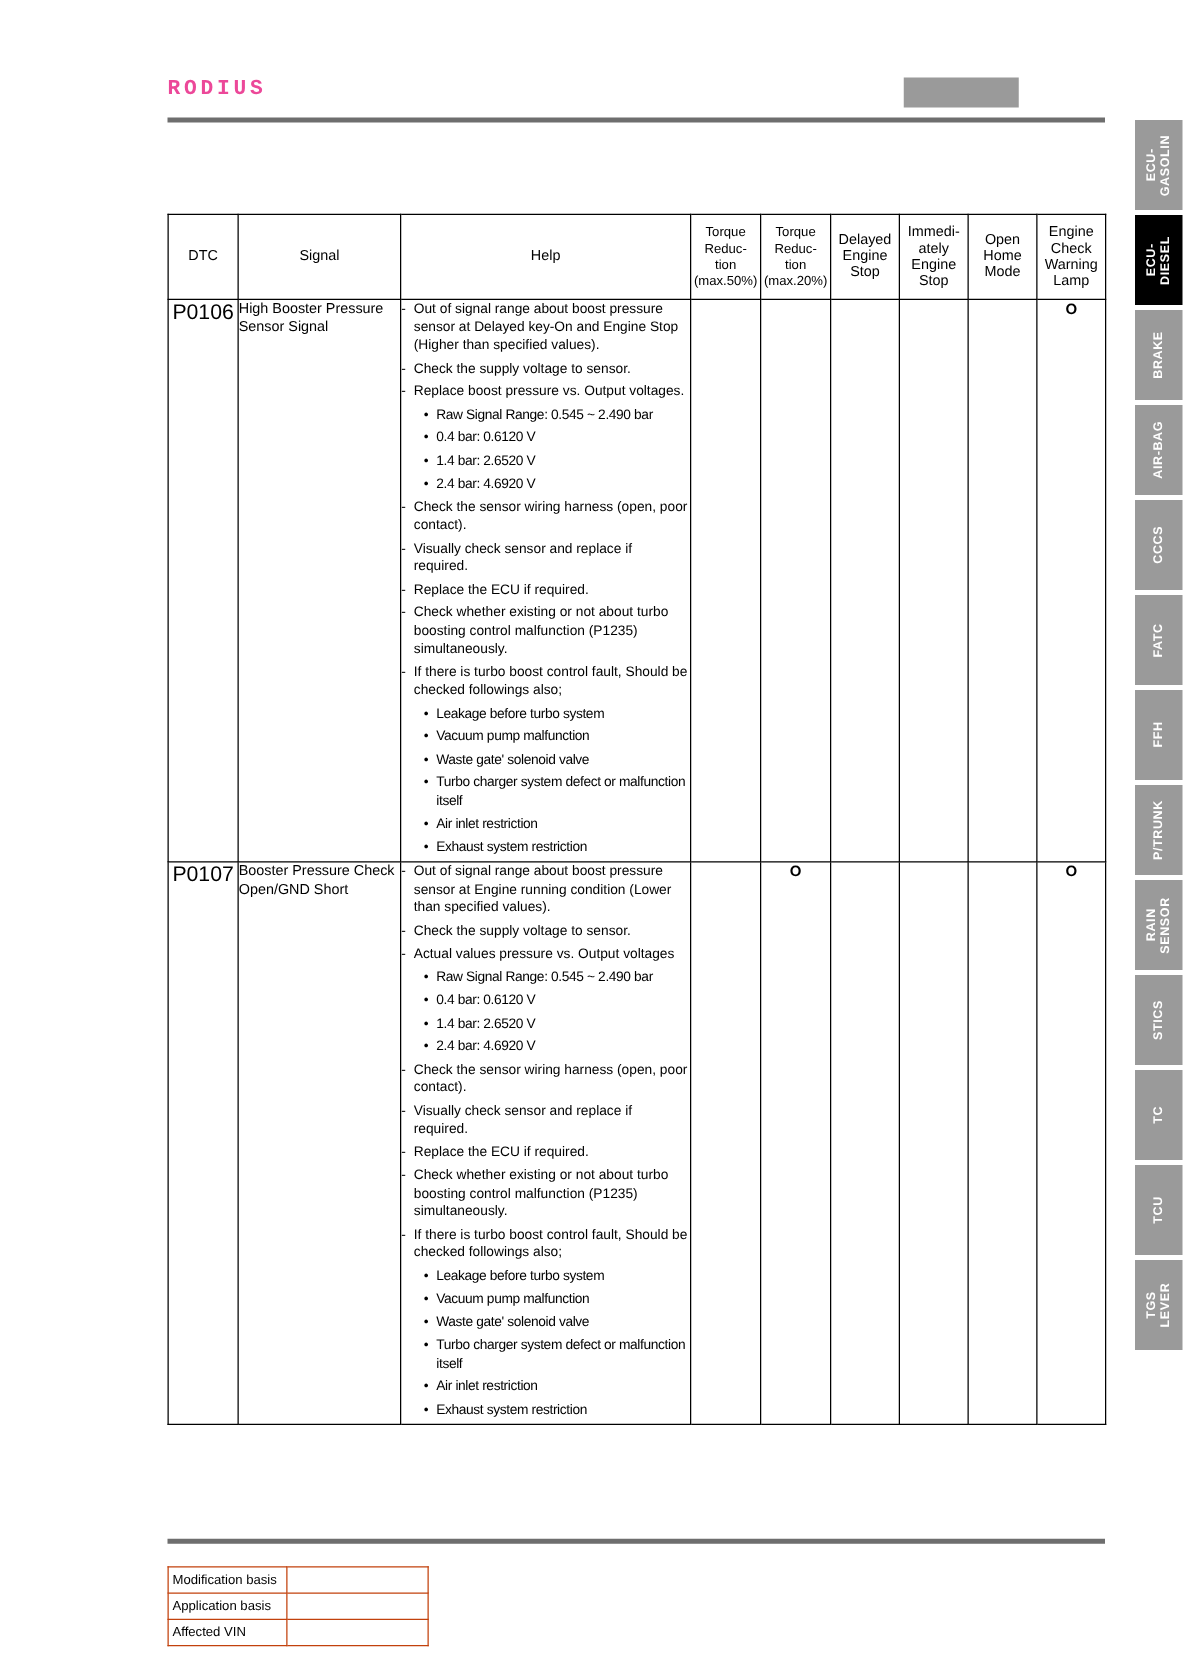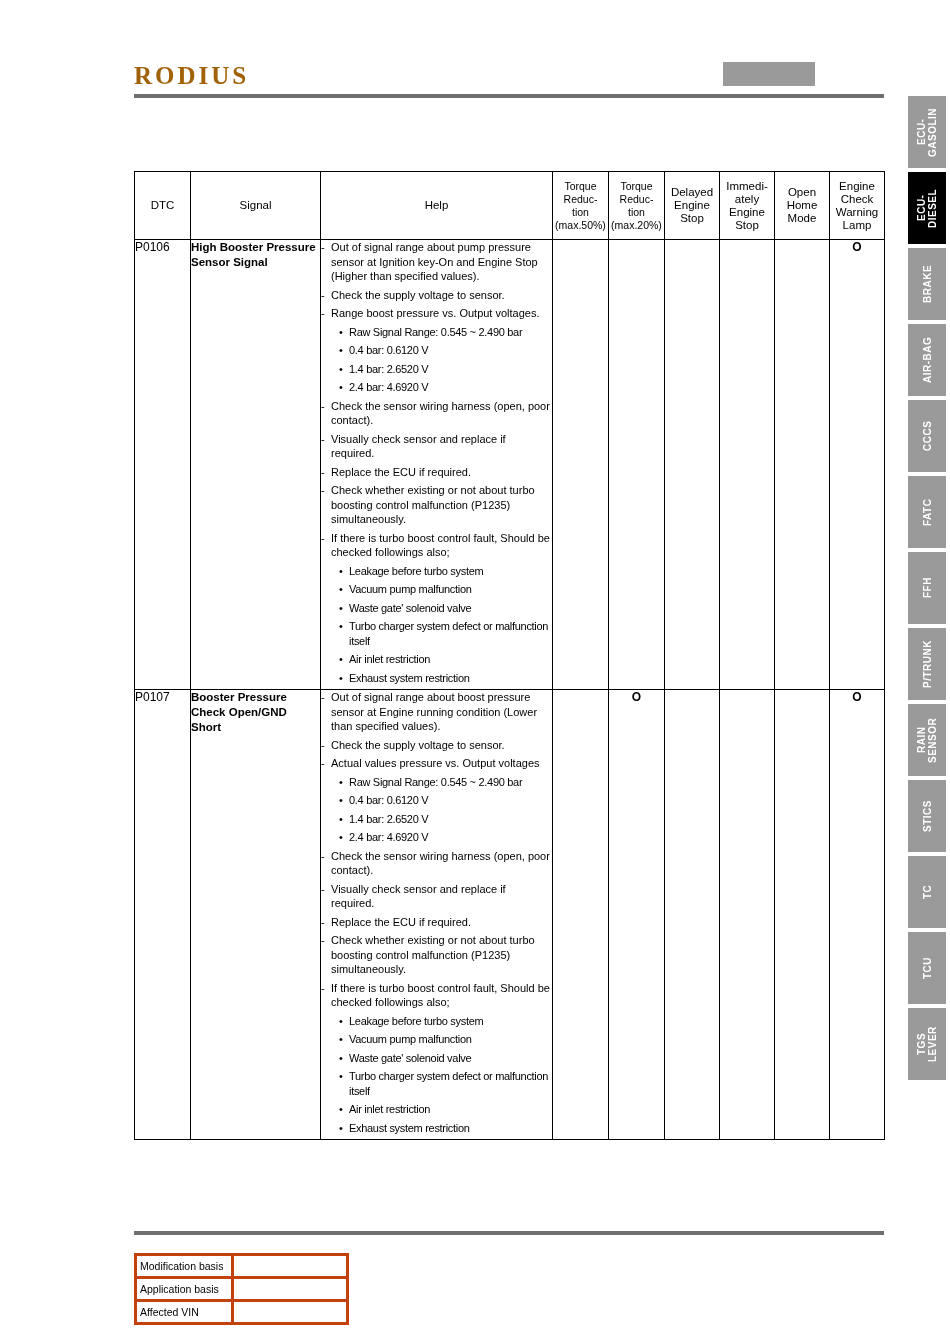--- a/index.html
+++ b/index.html
@@ -21,25 +21,25 @@
     position: absolute;
     left: 0;
     top: 0;
     width: 950px;
     height: 110px;
   }
   .brand-logo {
     position: absolute;
     left: 134px;
     top: 62px;
-    font-family: Liberation Serif, serif;
+    font-family: Liberation Mono, monospace;
     font-weight: bold;
-    font-size: 25px;
+    font-size: 17px;
     letter-spacing: 3px;
-    color: #a16207;
+    color: #ec4899;
   }
   .header-box {
     position: absolute;
     left: 723px;
     top: 62px;
     width: 92px;
     height: 24px;
     background: #9a9a9a;
   }
   .header-rule {
@@ -111,28 +111,28 @@
   .col-trouble { width: 130px; }
   .col-help { width: 232px; }
   .col-tr50 { width: 56px; }
   .col-tr20 { width: 56px; }
   .col-delayed { width: 55px; }
   .col-imm { width: 55px; }
   .col-limp { width: 55px; }
   .col-lamp { width: 55px; }
 
   .cell-dtc {
-    font-size: 12px;
+    font-size: 17px;
     padding: 9px 0 0 6px;
+    text-align: center;
   }
   .cell-trouble {
     font-size: 11.5px;
     line-height: 15px;
     padding: 9px 6px 0 8px;
-    font-weight: bold;
   }
   .cell-help {
     font-size: 11px;
     line-height: 14.5px;
     padding: 9px 6px 8px 6px;
   }
   .mark-cell {
     text-align: center;
     vertical-align: middle;
     font-size: 12px;
@@ -172,21 +172,21 @@
   }
   .footer-table {
     position: absolute;
     left: 134px;
     top: 1253px;
     border-collapse: collapse;
     table-layout: fixed;
     width: 196px;
   }
   .footer-table td {
-    border: 3px solid #c2410c;
+    border: 1px solid #c2410c;
     height: 20px;
     font-size: 10.5px;
     padding: 0 3px;
     vertical-align: middle;
   }
   .footer-label { width: 88px; }
   .footer-value { width: 106px; }
 </style>
 </head>
 <body>
@@ -260,29 +260,29 @@
   </thead>
   <tbody>
 
     <tr>
       <td class="cell-dtc">P0106</td>
       <td class="cell-trouble">High Booster Pressure Sensor Signal</td>
       <td class="cell-help">
         <div class="help-list">
             <div class="help-line">
               <div class="help-dash">-</div>
-              <div class="help-text">Out of signal range about pump pressure sensor at Ignition key-On and Engine Stop (Higher than specified values).</div>
+              <div class="help-text">Out of signal range about boost pressure sensor at Delayed key-On and Engine Stop (Higher than specified values).</div>
             </div>
             <div class="help-line">
               <div class="help-dash">-</div>
               <div class="help-text">Check the supply voltage to sensor.</div>
             </div>
             <div class="help-line">
               <div class="help-dash">-</div>
-              <div class="help-text">Range boost pressure vs. Output voltages.</div>
+              <div class="help-text">Replace boost pressure vs. Output voltages.</div>
             </div>
             <div class="help-bullet">
               <div class="dot">•</div>
               <div class="help-text tight">Raw Signal Range: 0.545 ~ 2.490 bar</div>
             </div>
             <div class="help-bullet">
               <div class="dot">•</div>
               <div class="help-text tight">0.4 bar: 0.6120 V</div>
             </div>
             <div class="help-bullet">

